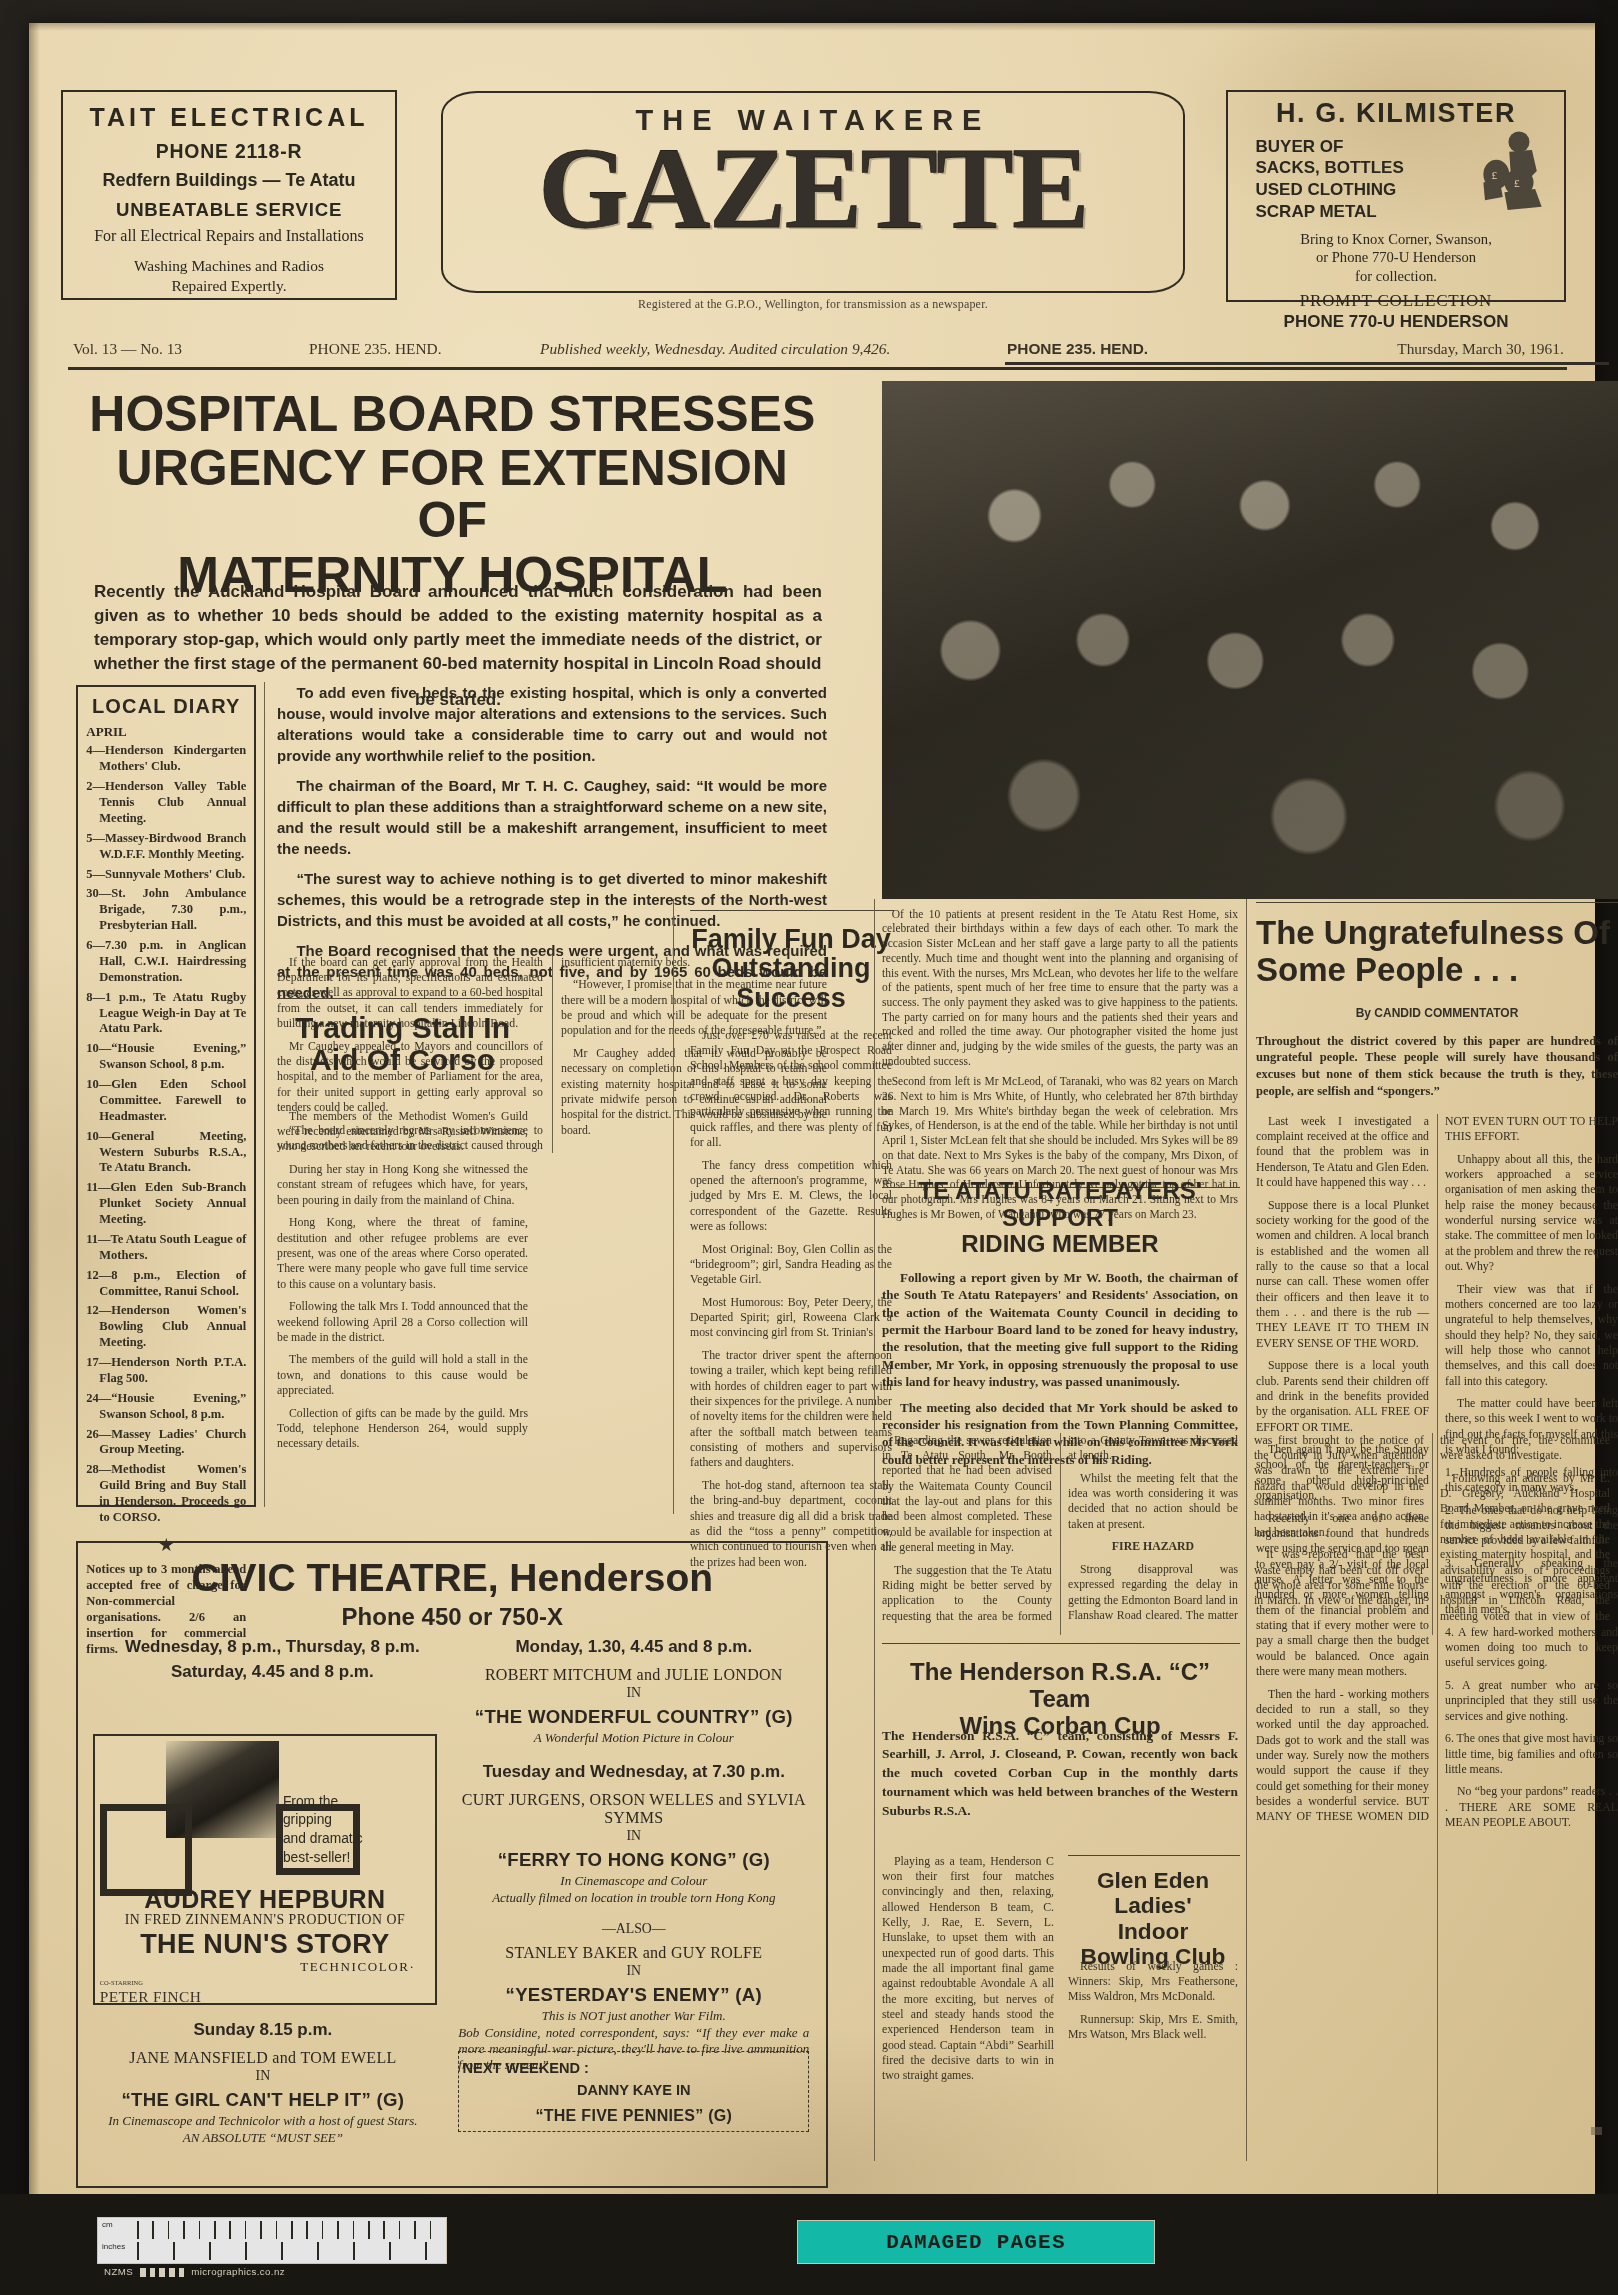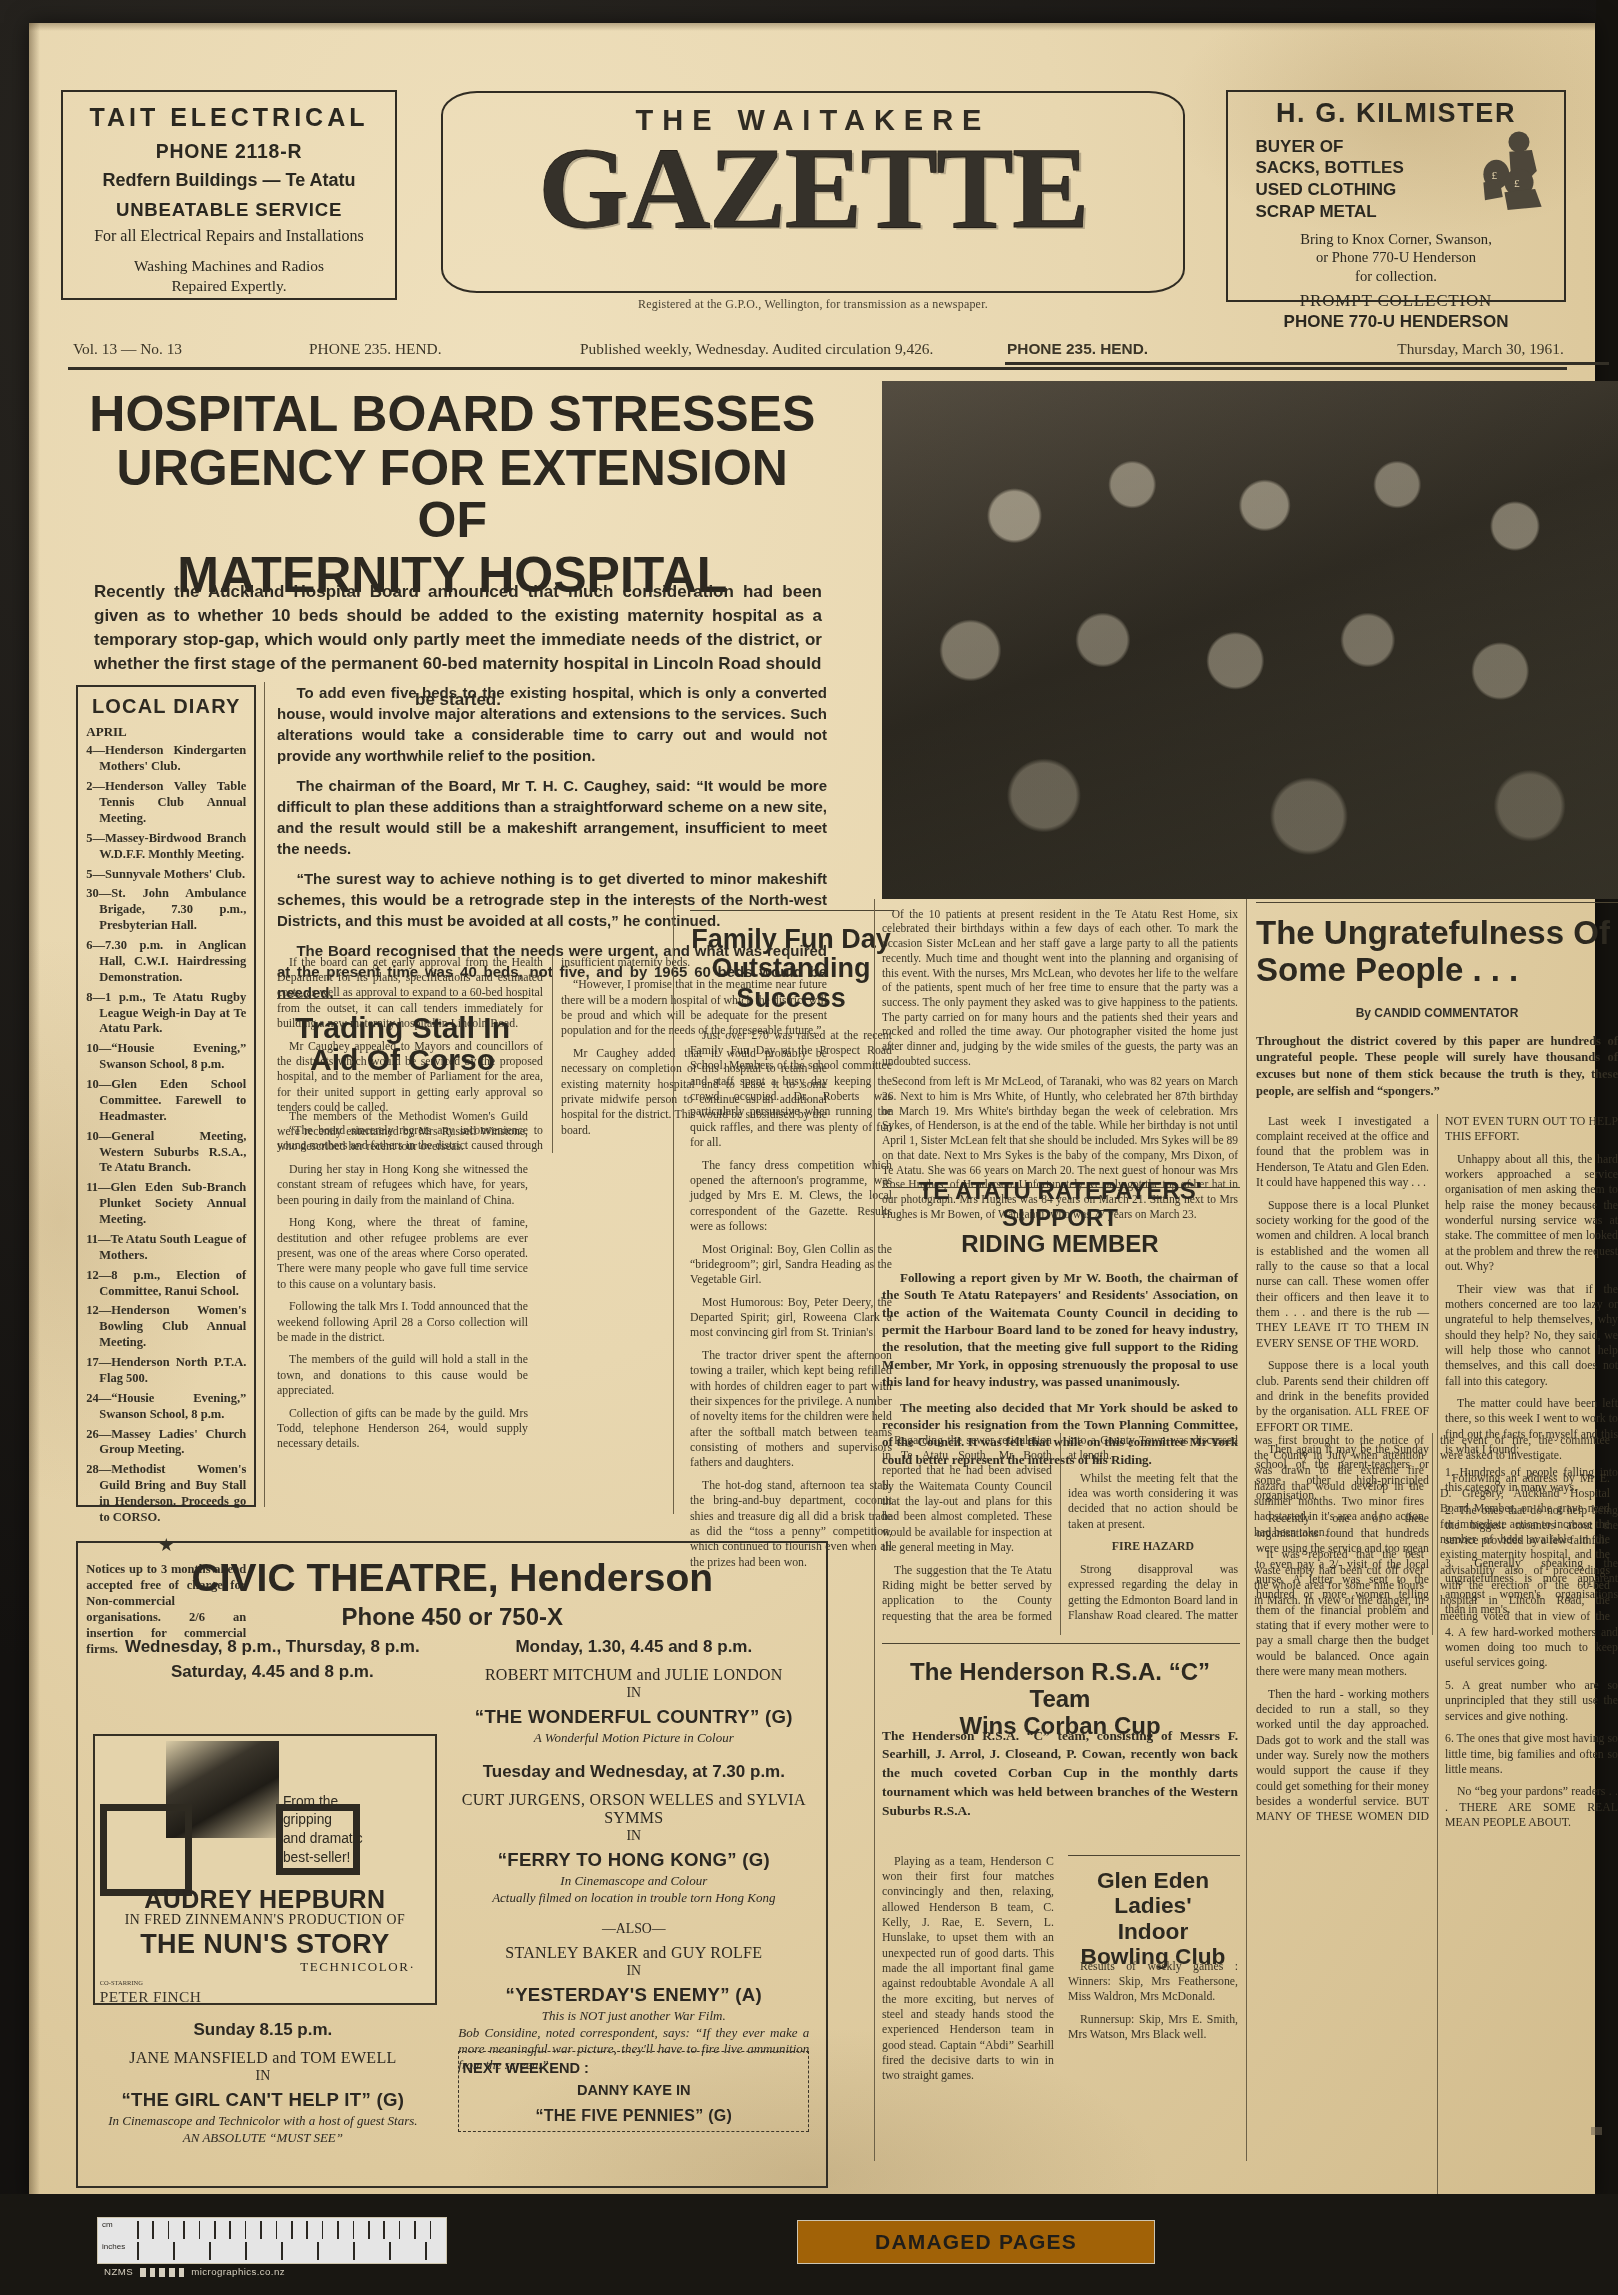--- a/index.html
+++ b/index.html
@@ -93,21 +93,21 @@
   }
 
   
   #volbar{
     position:absolute;left:39px;top:317px;width:1499px;height:32px;
     font-size:15.4px;color:#3b3527;
   }
   #volbar .cell{position:absolute;top:0;white-space:nowrap;}
   #vol-left{left:4.9px;}
   #vol-phone1{left:241px;}
-  #vol-pub{left:512px;}
+  #vol-pub{left:472px;font-style:italic;}
   #vol-phone2{left:939px;font-family:"Liberation Sans",sans-serif;font-weight:700;}
   #vol-date{right:3.2px;}
   #volbar .rule{position:absolute;left:0;top:27.5px;width:100%;height:3.2px;background:#332f26;}
   #volbar .rule2{position:absolute;left:937px;top:22.7px;width:604px;height:2.4px;background:#332f26;}
 
   
   #page-body{position:absolute;left:36px;top:358px;width:1505px;height:1780px;}
 
   
   #lead-headline{
@@ -292,23 +292,23 @@
   #ruler .ticks2{position:absolute;left:39px;top:24px;right:3.2px;height:18px;
     background:repeating-linear-gradient(90deg,#2a2722 0 1.6px, transparent 1.6px 36px);}
   #nzms-bar{
     position:absolute;left:104px;top:2266px;width:243px;height:18px;
     font-family:"Liberation Sans",sans-serif;font-size:9.7px;color:#d6cfbe;letter-spacing:0.4px;
   }
   #nzms-blocks{display:inline-block;width:44px;height:9px;vertical-align:middle;margin:0 4px;
     background:repeating-linear-gradient(90deg,#d6cfbe 0 5.7px,#191712 5.7px 9.7px);}
   #damaged-banner{
     position:absolute;left:797px;top:2220px;width:356px;height:42px;
-    background:#a16207;border:0.8px solid #cdc5b2;
+    background:#14b8a6;border:0.8px solid #cdc5b2;
     display:flex;align-items:center;justify-content:center;
-    font-family:Liberation Sans, sans-serif;font-weight:700;font-size:21px;
+    font-family:Liberation Mono, monospace;font-weight:700;font-size:21px;
     letter-spacing:1.2px;color:#1f1d19;
   }
   
   #right-gutter{position:absolute;left:1596px;top:0;width:22.7px;height:2295px;background:#15130f;}
   #corner-mark{position:absolute;left:1562px;top:2104px;width:11.3px;height:8px;background:#6f6552;opacity:.55;}
 </style>
 </head>
 <body>
 
 <div id="scan-backdrop"></div>

